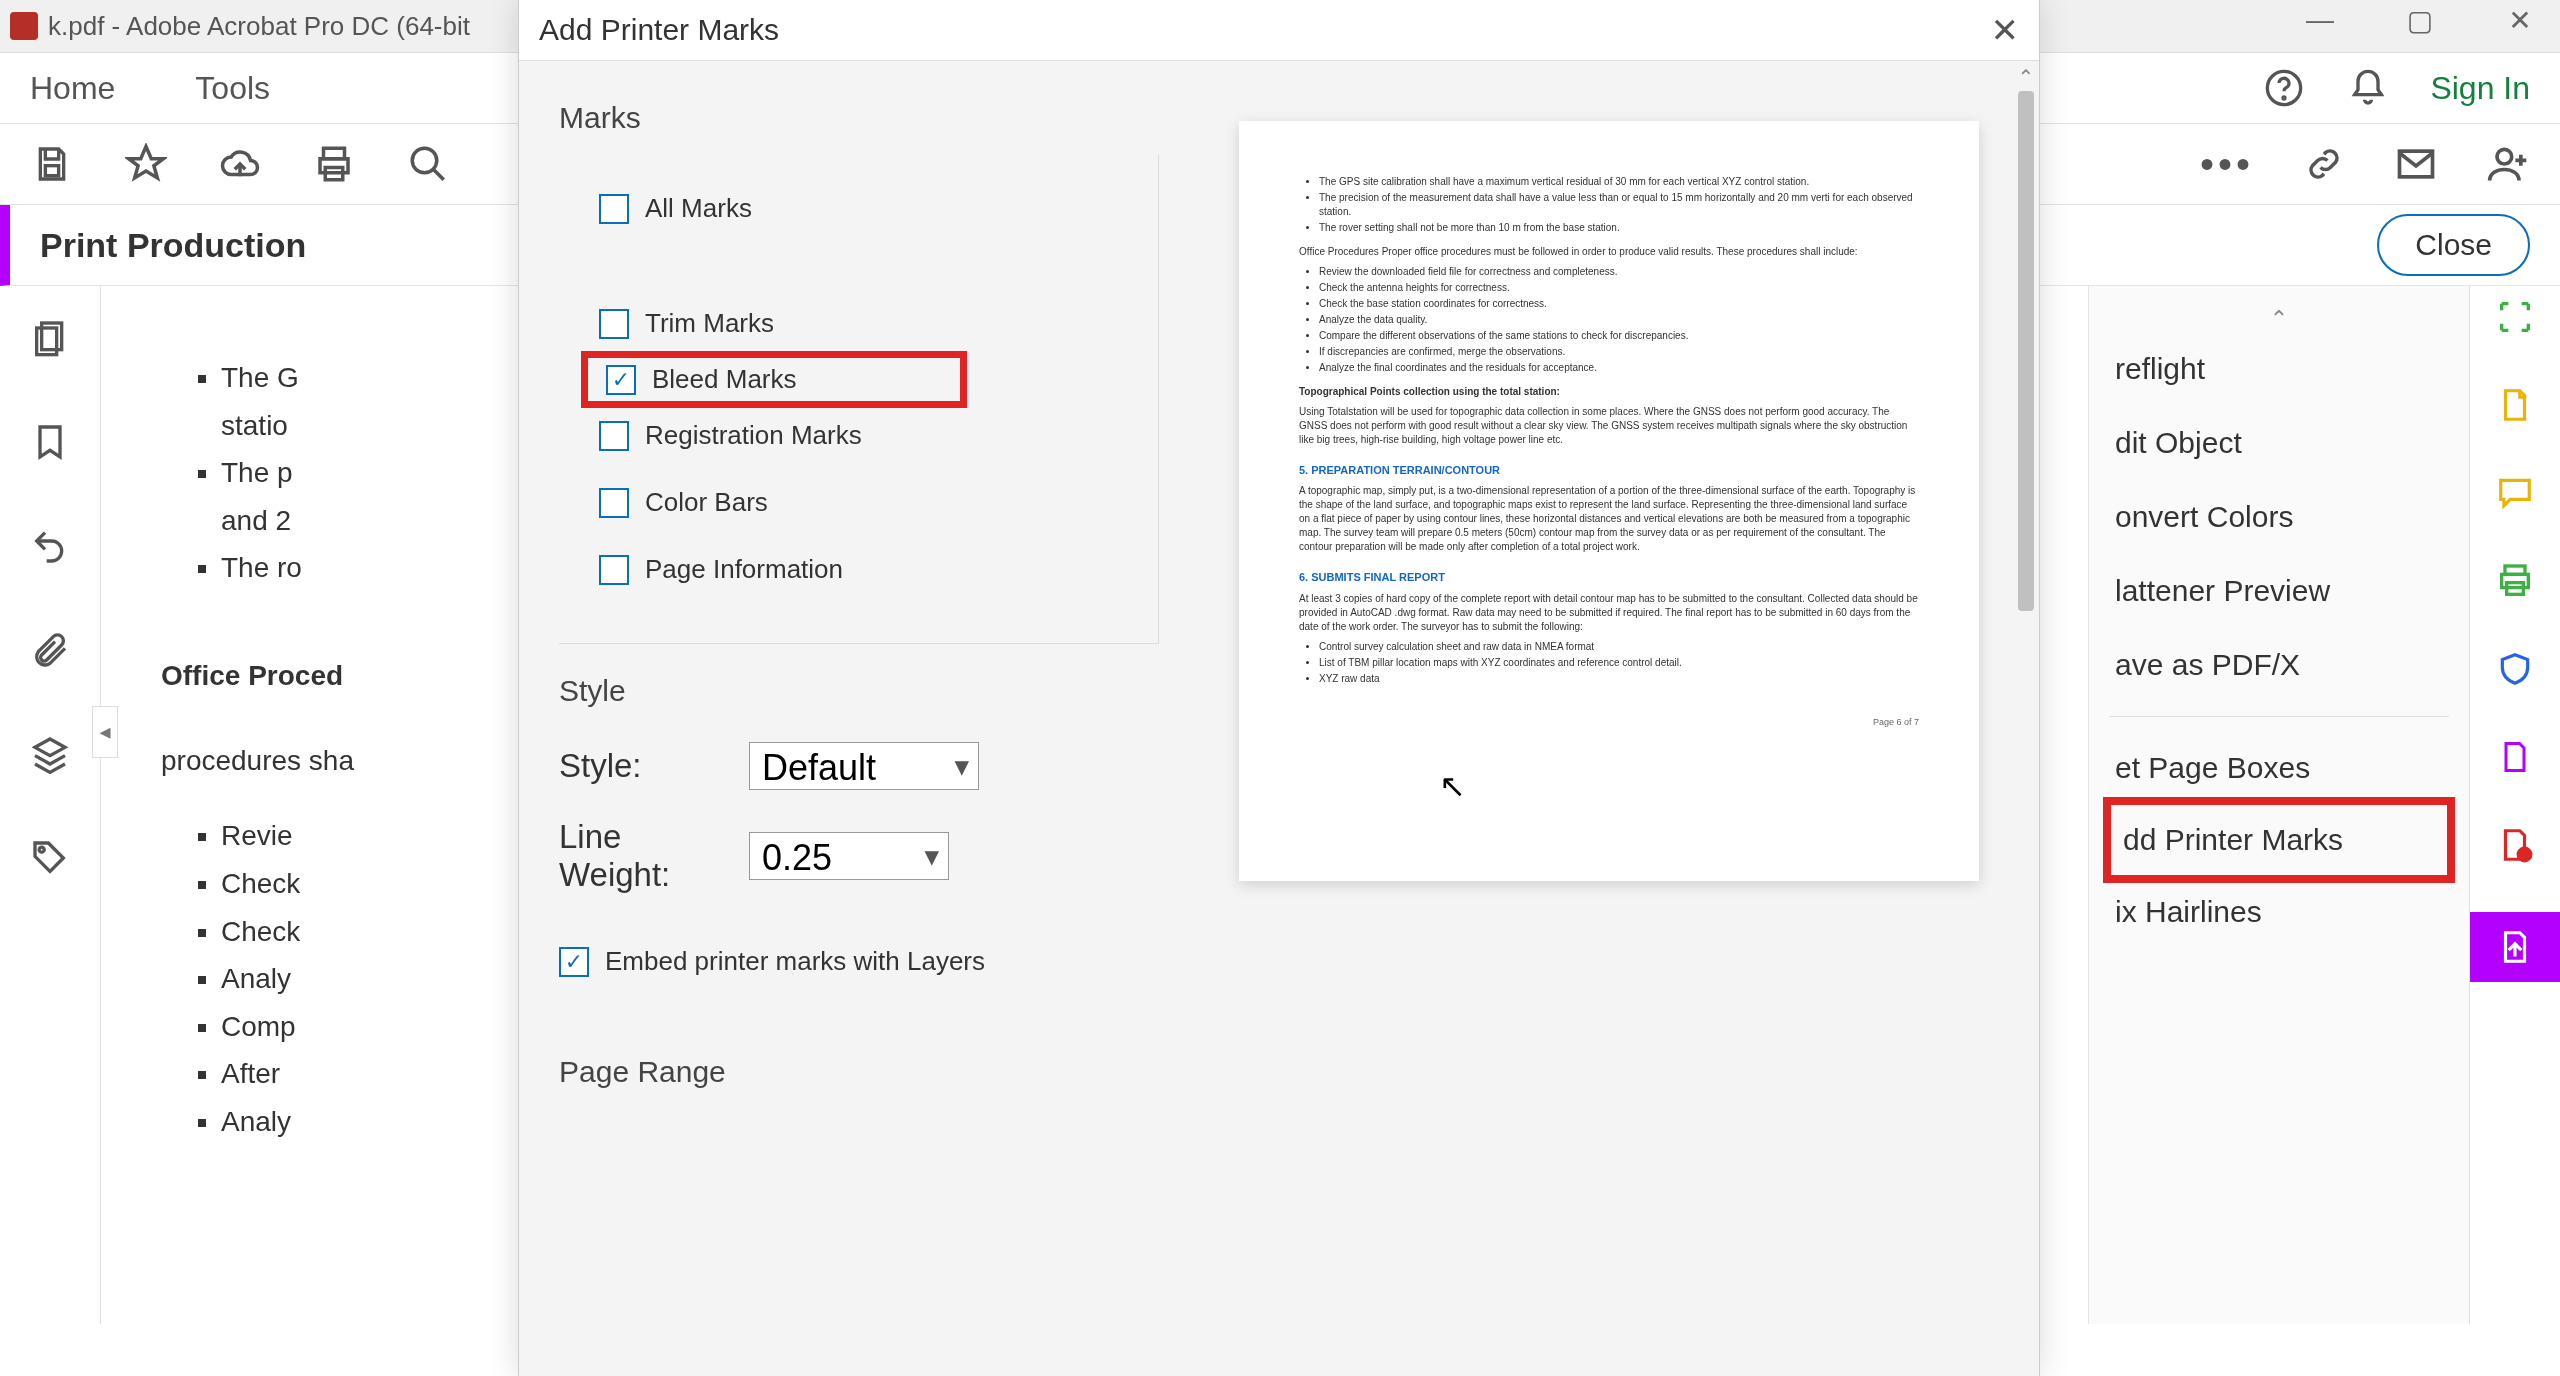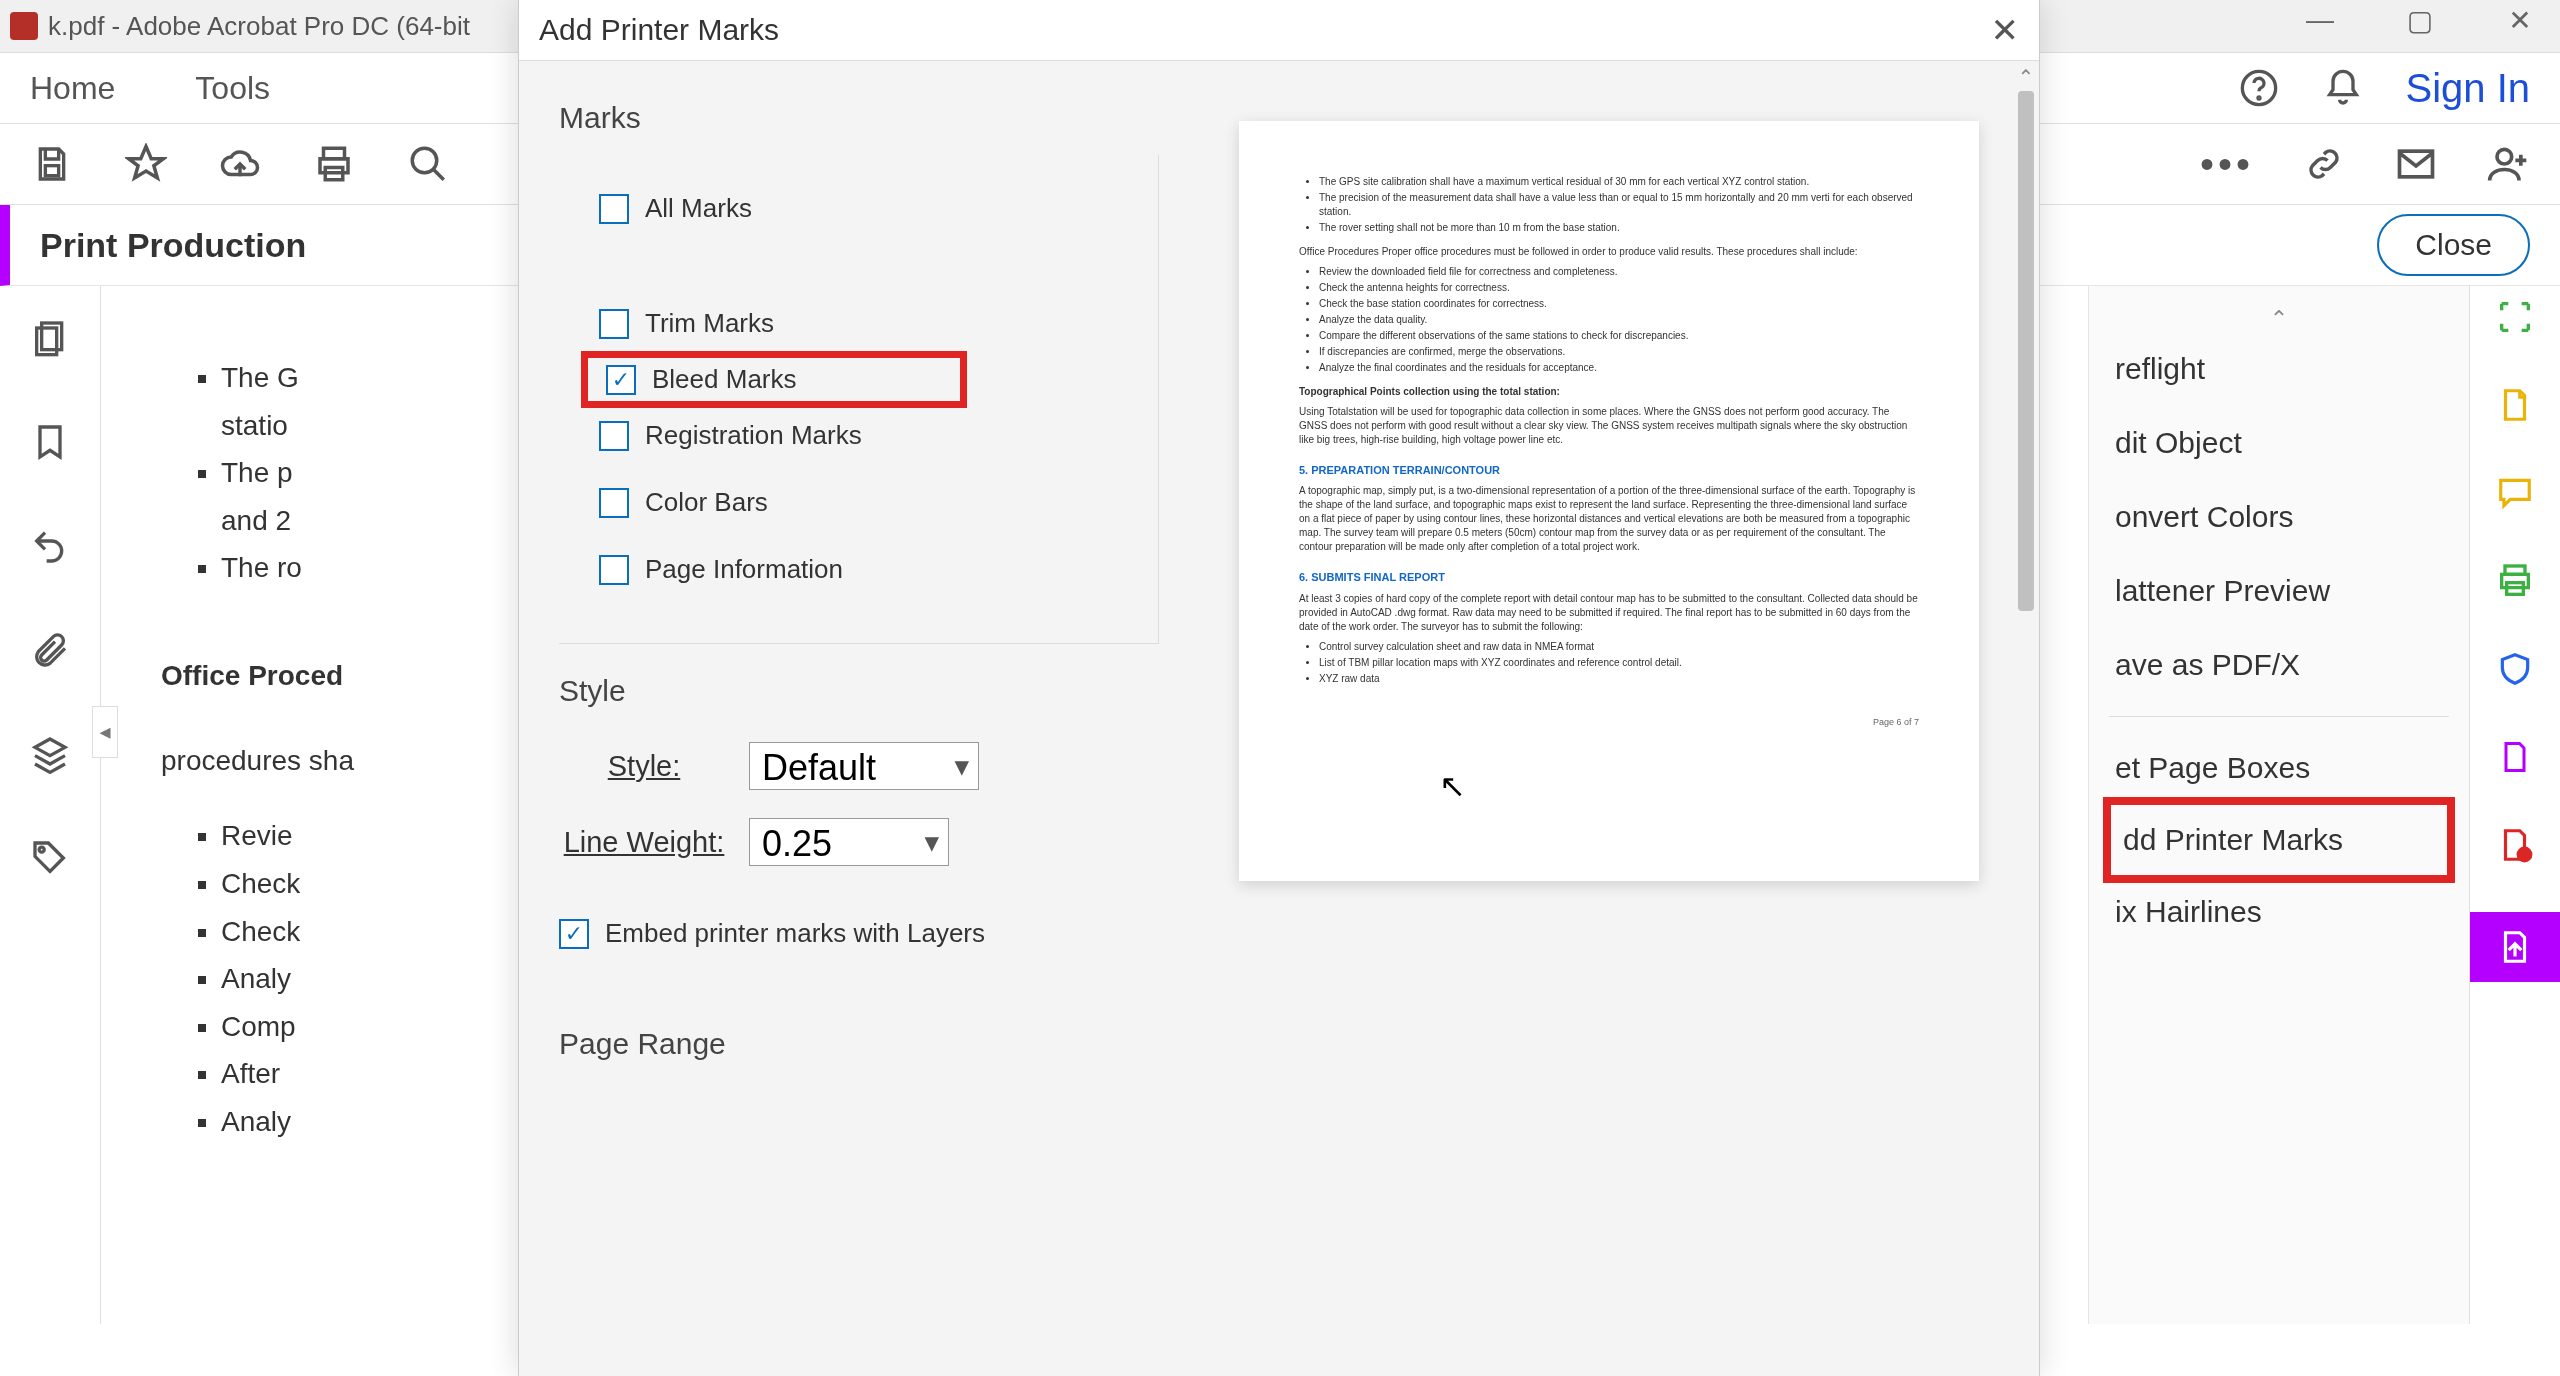--- a/index.html
+++ b/index.html
@@ -83,21 +83,21 @@
     align-items: center;
     gap: 40px;
   }
   .icon-btn {
     width:44px;height:44px;
     display:flex;align-items:center;justify-content:center;
     color:#555;
     cursor:pointer;
   }
   svg { stroke: currentColor; fill: none; stroke-width: 2; }
-  .sign-in { font-size: 40px; color:#1d4ed8; }
+  .sign-in { font-size: 32px; color:#15803d; }
   
   .toolbar {
     height: 80px;
     display: flex;
     align-items: center;
     gap: 50px;
     padding: 0 30px;
     border-bottom: 1px solid #e0e0e0;
     color:#555;
   }
@@ -282,21 +282,21 @@
   .hl-red {
     border: 7px solid #e02424;
     margin: -6px -14px -6px -18px;
     padding: 6px 14px 6px 18px;
     width: 340px;
   }
   .style-row {
     display:flex;align-items:center;gap:20px;
     padding: 14px 0;
   }
-  .style-row label { width: 170px; text-align:center; font-size:29px;text-decoration:underline; }
+  .style-row label { width: 170px; text-align:left; font-size:33px; }
   select.fake {
     appearance:none;
     border:1px solid #999;
     background:#fff;
     height: 48px;
     font-size:36px;
     padding: 4px 40px 4px 12px;
     position:relative;
   }
   .sel-wrap { position:relative; display:inline-block; }

